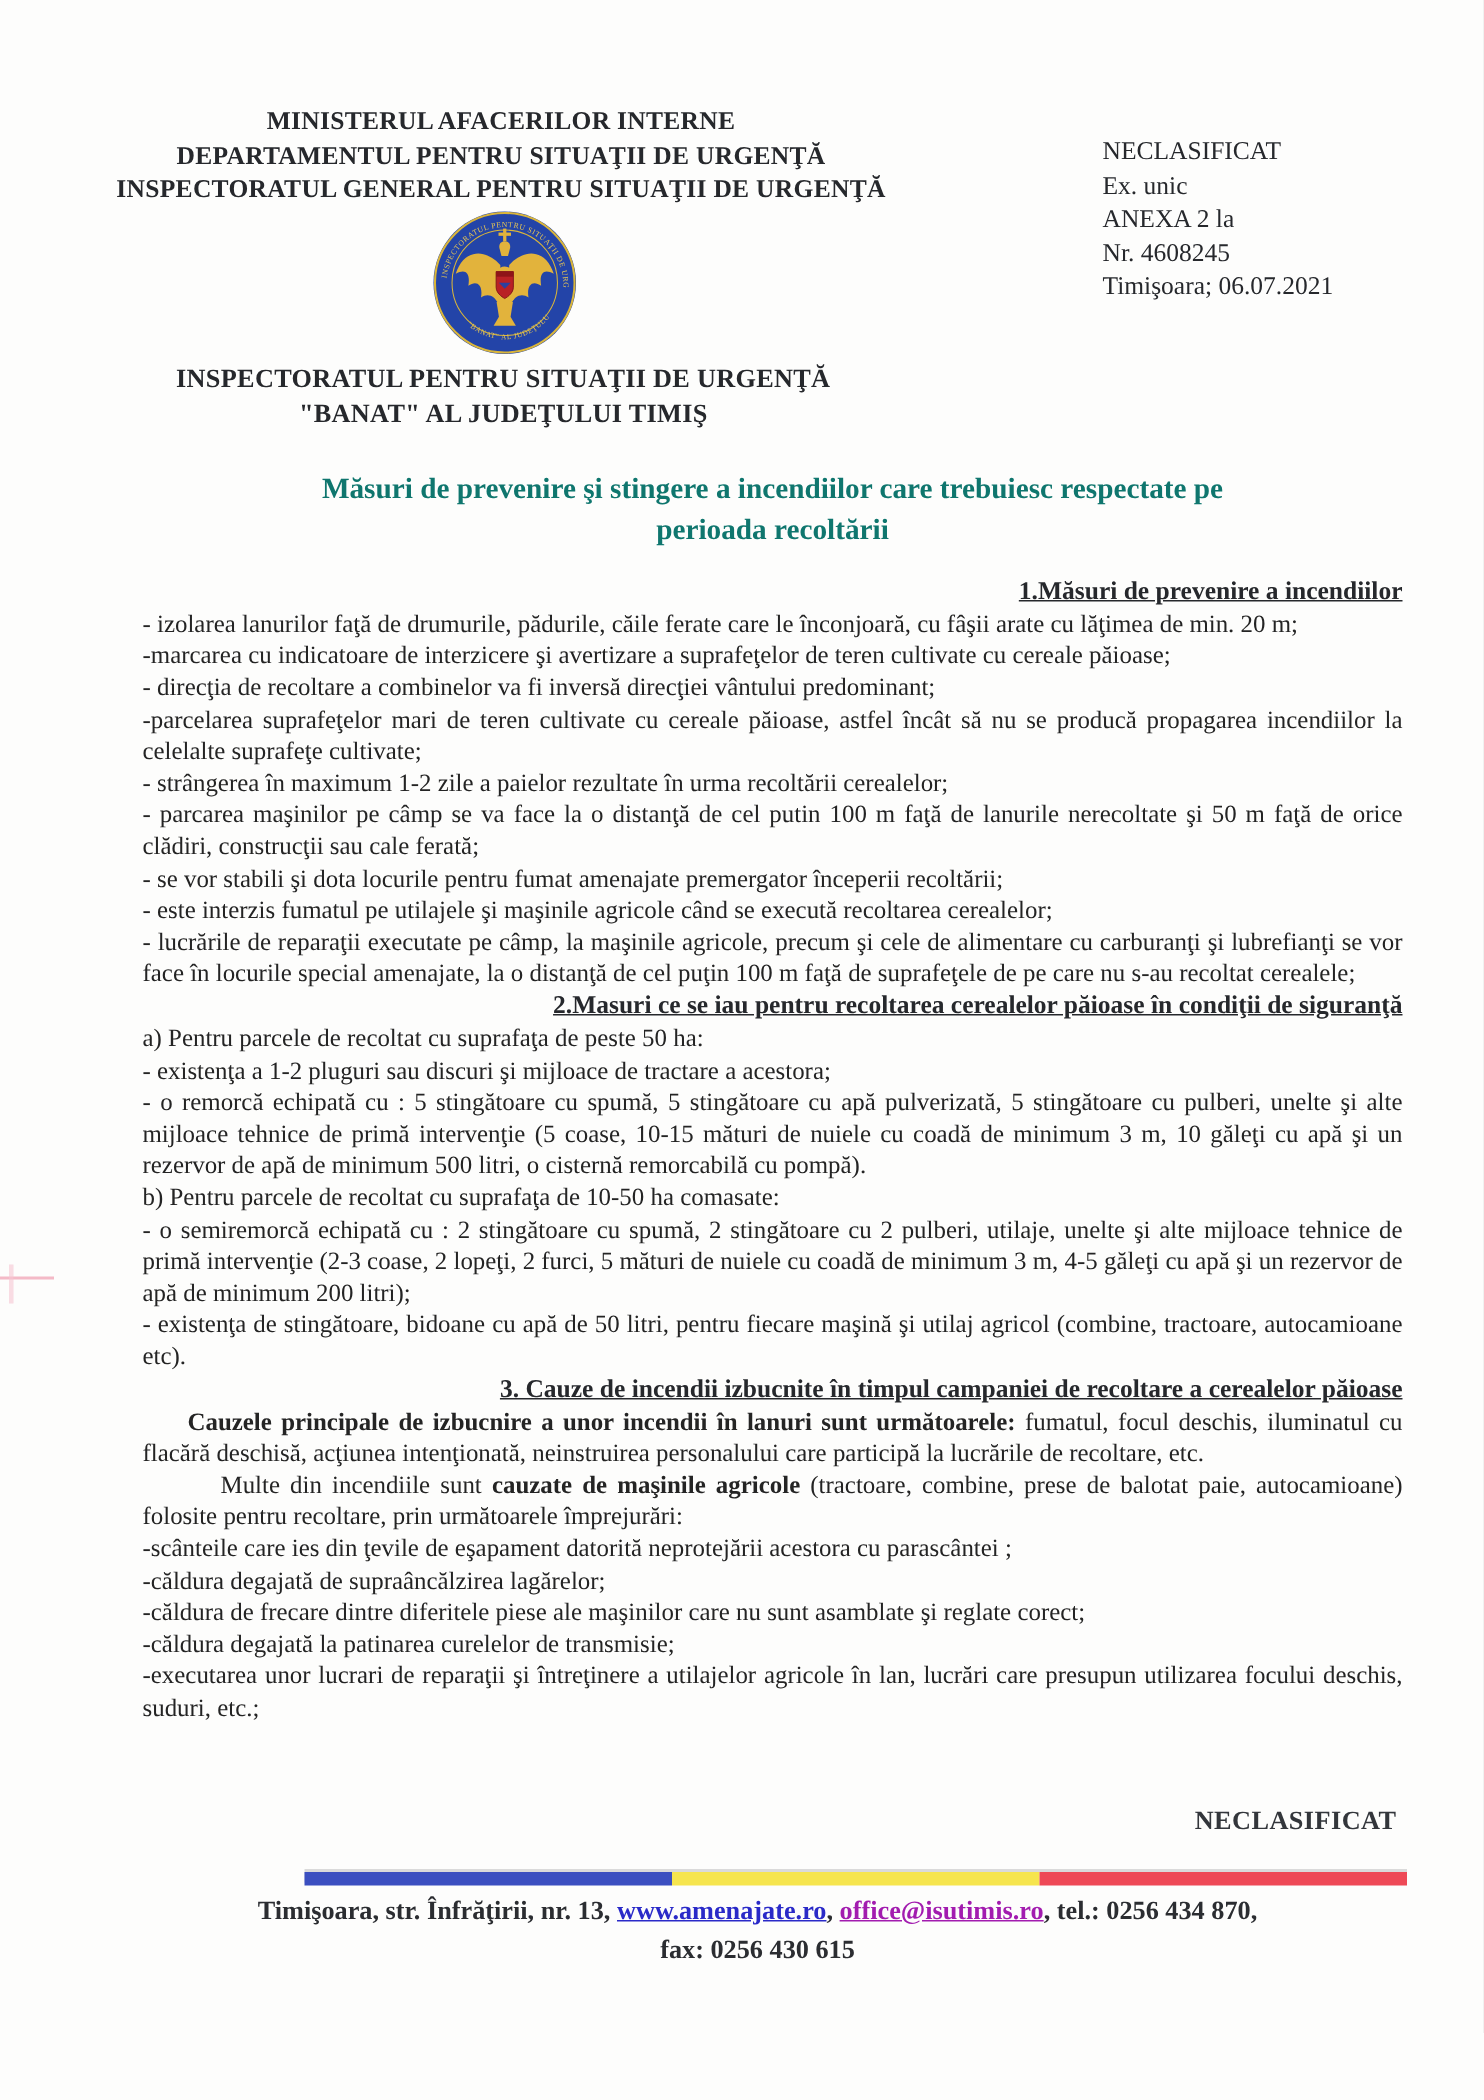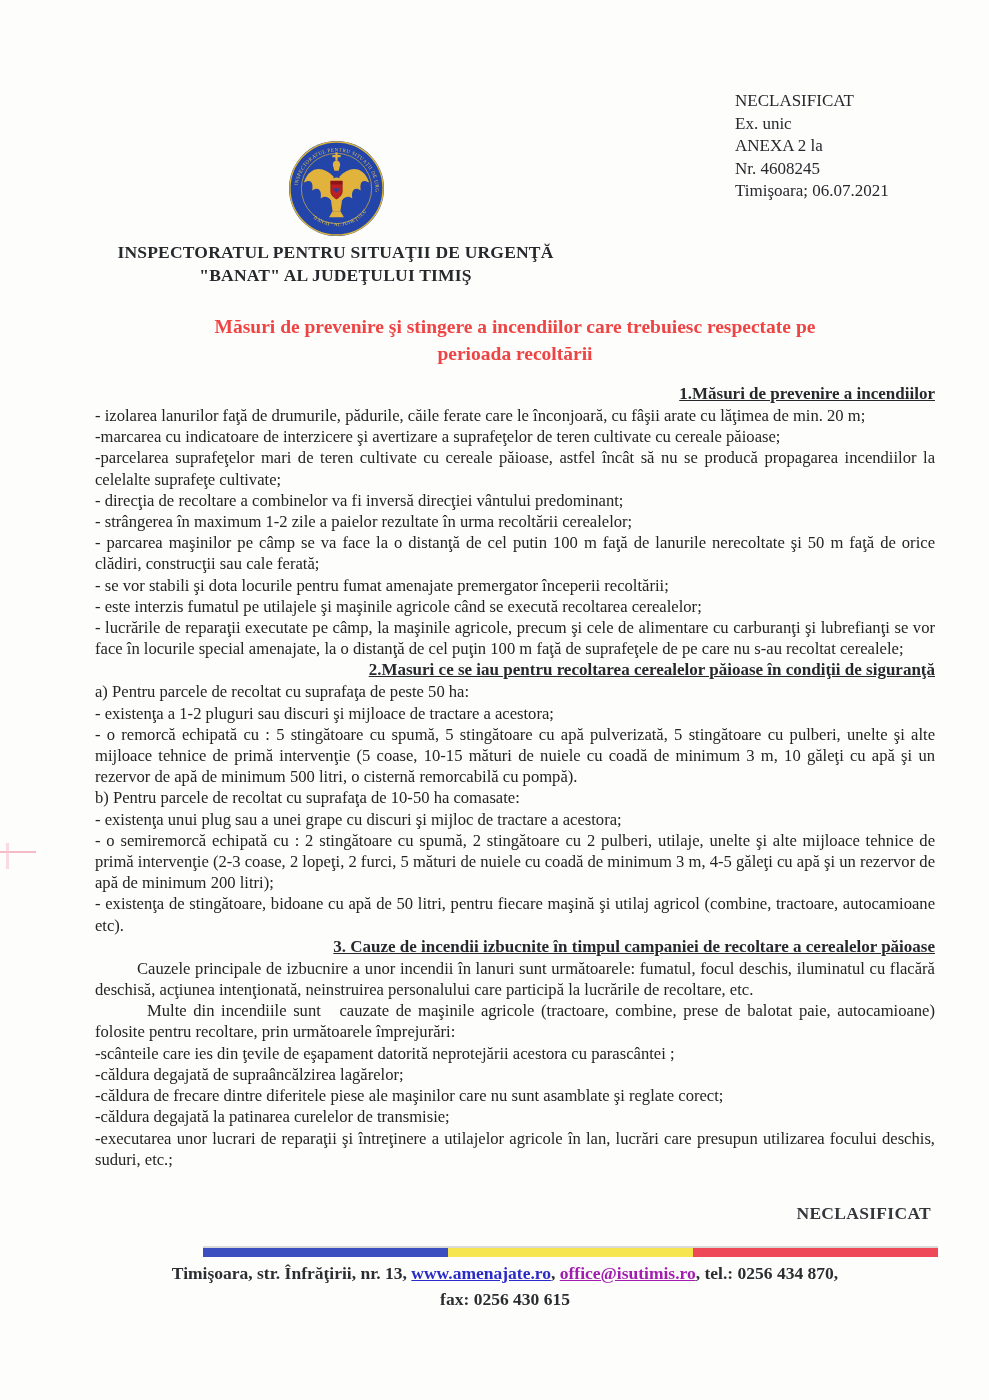--- a/index.html
+++ b/index.html
@@ -20,32 +20,32 @@
     position:absolute;left:735px;top:90px;font-size:17px;line-height:22.5px;color:#26282c;
   }
   .emblem-wrap{position:absolute;left:287px;top:139px;width:99px;height:99px;}
   .unit-block{
     position:absolute;left:58px;top:241px;width:555px;text-align:center;
     font-weight:bold;font-size:17.5px;line-height:23px;color:#26282c;letter-spacing:.2px;
   }
 
   .body-col{position:absolute;left:95px;top:313px;width:840px;font-size:16.6px;line-height:21.2px;color:#242424;}
   .doc-title{
-    text-align:center;font-weight:bold;font-size:19.5px;line-height:27px;color:#ef4444;margin-bottom:16px;
+    text-align:center;font-weight:bold;font-size:19.5px;line-height:27px;color:#0f766e;margin-bottom:16px;
   }
   .sec-head{
     text-align:right;font-weight:bold;font-size:17px;line-height:22px;color:#26282c;
   }
   .sec-head .u{text-decoration:underline;}
   .li{text-align:justify;}
   .sub-head{font-weight:normal;text-align:left;}
   .p-ind{ text-align:justify;}
   .p-ind.i1{text-indent:30px;}
   .p-ind.i2{text-indent:52px;}
-  .b{font-weight:normal;margin-left:12px;}
+  .b{font-weight:bold;}
 
   .footer-class{
     position:absolute;right:58px;top:1203px;font-weight:bold;font-size:17.5px;color:#33363b;letter-spacing:.3px;
   }
   .flag-bar{
     position:absolute;left:203px;top:1248px;width:735px;height:9px;display:flex;
     box-shadow:0 -2px 0 rgba(140,140,140,.30);
   }
   .flag-bar span{flex:1 1 0;height:100%;}
   .footer-addr{
@@ -55,20 +55,25 @@
   .footer-addr a{font-weight:bold;}
 </style>
 </head>
 <body>
 
 <div class="page">
 
   <div class="scan-mark-1"></div>
   <div class="scan-mark-2"></div>
 
+  <div class="org-block">
+    <div>MINISTERUL AFACERILOR INTERNE</div>
+    <div>DEPARTAMENTUL PENTRU SITUAŢII DE URGENŢĂ</div>
+    <div>INSPECTORATUL GENERAL PENTRU SITUAŢII DE URGENŢĂ</div>
+  </div>
 
   <div class="meta-block">
     <div>NECLASIFICAT</div>
     <div>Ex. unic</div>
     <div>ANEXA 2 la</div>
     <div>Nr. 4608245</div>
     <div>Timişoara; 06.07.2021</div>
   </div>
 
   <div class="emblem-wrap">
@@ -119,34 +124,33 @@
   <div class="body-col">
 
     <div class="doc-title">
       <div>Măsuri de prevenire şi stingere  a incendiilor care trebuiesc respectate pe</div>
       <div>perioada recoltării</div>
     </div>
 
     <div class="sec-head"><span class="u">1.Măsuri de prevenire  a incendiilor</span></div>
     <div class="li">- izolarea lanurilor faţă de drumurile, pădurile, căile ferate care le înconjoară, cu fâşii arate cu lăţimea de min. 20 m;</div>
     <div class="li">-marcarea cu indicatoare de interzicere şi avertizare a suprafeţelor de teren cultivate cu cereale păioase;</div>
+    <div class="li">- direcţia de recoltare a combinelor va fi inversă direcţiei vântului predominant;</div>
     <div class="li">-parcelarea suprafeţelor mari de teren cultivate cu cereale păioase, astfel încât să nu se producă propagarea incendiilor la celelalte suprafeţe cultivate;</div>
-    <div class="li">- direcţia de recoltare a combinelor va fi inversă direcţiei vântului predominant;</div>
     <div class="li">- strângerea în maximum 1-2 zile a paielor rezultate în urma recoltării cerealelor;</div>
     <div class="li">- parcarea maşinilor pe câmp se va face la o distanţă de cel putin 100 m faţă de lanurile nerecoltate şi 50 m faţă de orice clădiri, construcţii sau cale ferată;</div>
     <div class="li">- se vor stabili şi dota locurile pentru fumat amenajate premergator începerii recoltării;</div>
     <div class="li">- este interzis fumatul pe utilajele şi maşinile agricole când se execută recoltarea cerealelor;</div>
     <div class="li">- lucrările de reparaţii executate pe câmp, la maşinile agricole, precum şi cele de alimentare cu carburanţi şi lubrefianţi se vor face în locurile special amenajate, la o distanţă de cel puţin 100 m faţă  de suprafeţele de pe care nu s-au recoltat cerealele;</div>
 
     <div class="sec-head"><span class="u">2.Masuri ce se iau pentru recoltarea cerealelor păioase în condiţii de siguranţă</span></div>
     <div class="sub-head">a) Pentru parcele de recoltat cu suprafaţa de peste 50 ha:</div>
     <div class="li">- existenţa a 1-2 pluguri sau discuri şi mijloace de tractare a acestora;</div>
     <div class="li">- o remorcă echipată cu : 5 stingătoare cu spumă, 5 stingătoare cu apă pulverizată, 5 stingătoare cu pulberi, unelte şi alte mijloace tehnice de primă intervenţie (5 coase, 10-15 mături de nuiele cu coadă de minimum 3 m, 10 găleţi cu apă şi un rezervor de apă de minimum 500 litri, o cisternă remorcabilă cu pompă).</div>
     <div class="sub-head">b) Pentru parcele de recoltat cu suprafaţa de 10-50 ha comasate:</div>
-    <div class="li">- existenţa  unui plug sau a unei grape cu discuri şi mijloc de tractare a acestora;</div>
     <div class="li">- o semiremorcă echipată cu : 2 stingătoare cu spumă, 2 stingătoare cu 2 pulberi, utilaje, unelte  şi alte mijloace tehnice de primă intervenţie (2-3 coase, 2 lopeţi, 2 furci, 5 mături de nuiele cu coadă de minimum 3 m, 4-5 găleţi cu apă şi un rezervor de apă de minimum 200 litri);</div>
     <div class="li">- existenţa  de stingătoare, bidoane cu apă de 50 litri, pentru fiecare maşină şi utilaj agricol (combine, tractoare, autocamioane etc).</div>
 
     <div class="sec-head"><span class="u">3. Cauze de incendii  izbucnite în timpul campaniei de recoltare a cerealelor păioase</span></div>
     <div class="p-ind i1"><span class="b">Cauzele principale de izbucnire a unor incendii în lanuri sunt următoarele:</span><span> fumatul, focul deschis, iluminatul cu flacără deschisă, acţiunea intenţionată,  neinstruirea personalului care participă la lucrările de recoltare, etc.</span></div>
     <div class="p-ind i2"><span>Multe din incendiile sunt </span><span class="b">cauzate de maşinile agricole</span><span> (tractoare, combine, prese de balotat paie, autocamioane) folosite pentru recoltare, prin următoarele împrejurări:</span></div>
     <div class="li">-scânteile care ies din ţevile de eşapament datorită neprotejării acestora cu parascântei ;</div>
     <div class="li">-căldura degajată de supraâncălzirea lagărelor;</div>
     <div class="li">-căldura de frecare dintre diferitele piese ale maşinilor care nu sunt asamblate şi reglate corect;</div>
     <div class="li">-căldura degajată la patinarea curelelor de transmisie;</div>

